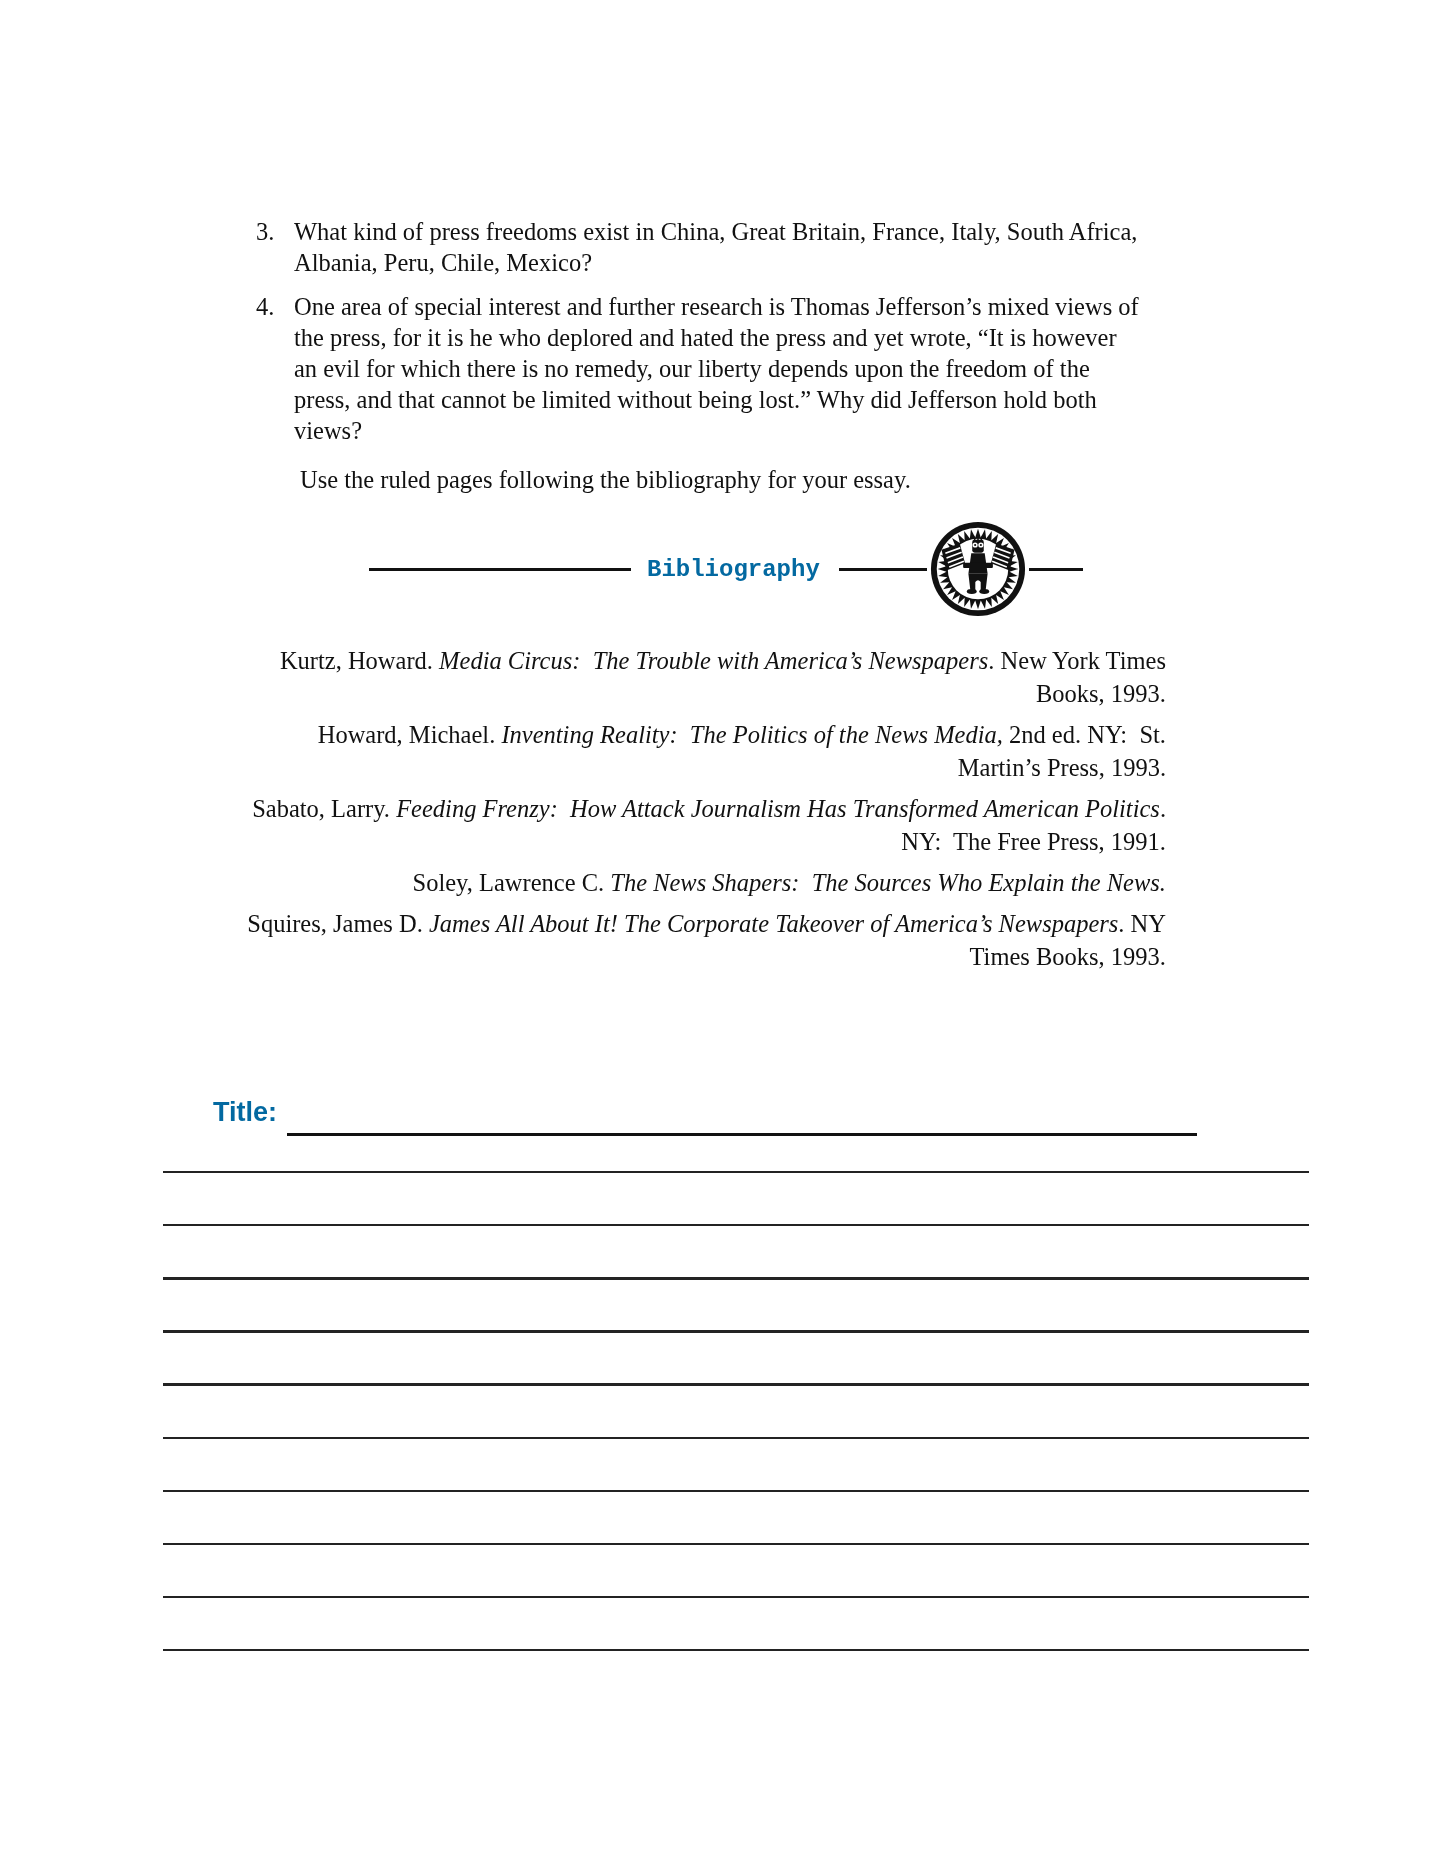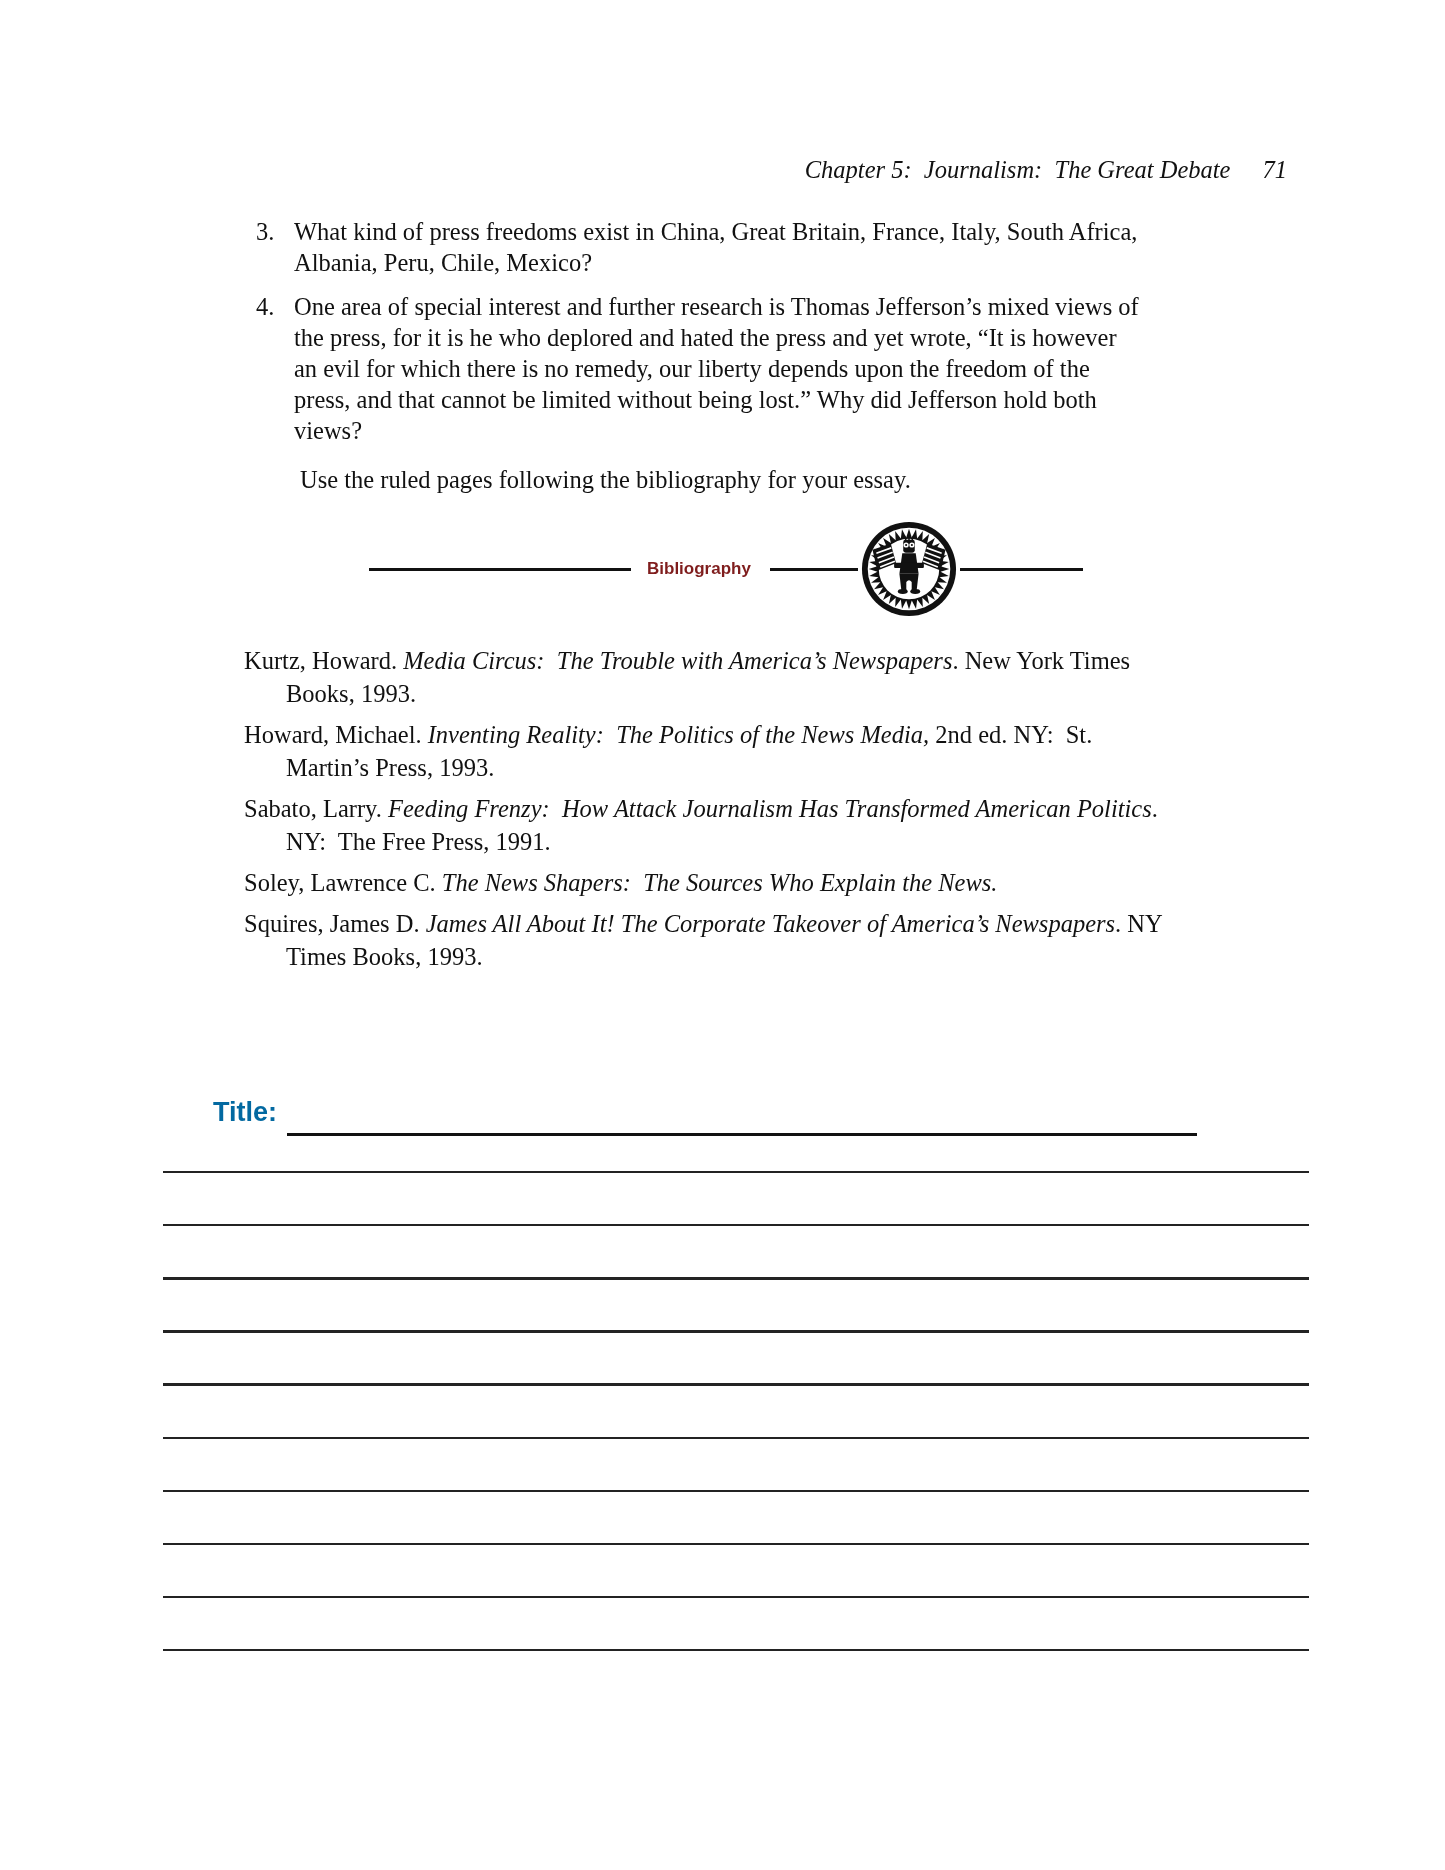--- a/index.html
+++ b/index.html
@@ -20,50 +20,47 @@
 
   .instruction{position:absolute;left:300px;top:466px;font-size:24.5px;}
 
   
   .bib-heading{position:absolute;left:369px;top:518px;width:714px;height:102px;
                display:flex;align-items:center;}
   .hr{height:3px;background:#111;}
   .hr1{width:262px;margin-right:16px;}
   .hr2{width:88px;margin-left:19px;margin-right:3px;}
   .hr3{flex:1;margin-left:3px;}
-  .bib-label{font-family:Liberation Sans, sans-serif;font-weight:bold;
-             font-size:17px;color:#7f1d1d;white-space:pre;}
+  .bib-label{font-family:Liberation Mono, monospace;font-weight:bold;
+             font-size:24px;color:#0369a1;white-space:pre;}
   .badge{width:96px;height:96px;flex:0 0 96px;}
 
   
   .bib-list{position:absolute;left:244px;top:644px;width:922px;
-            font-size:24.5px;line-height:33px;}
+            font-size:24.5px;line-height:33px;text-align:right;}
   .bib-entry{margin:0 0 8px 0;padding-left:42px;text-indent:-42px;
              white-space:pre-wrap;}
   .bib-entry i{font-style:italic;}
 
   
   .title-row{position:absolute;left:213px;top:1097px;
              font-family:"Liberation Sans",sans-serif;font-weight:bold;
              font-size:27px;color:#0369a1;}
   .title-line{position:absolute;left:287px;top:1133px;width:910px;height:3px;
               background:#111;}
 
   
   .ruled{position:absolute;left:163px;top:1171px;width:1146px;height:484px;}
   .rule-line{position:absolute;left:0;width:1146px;height:2.4px;background:#232323;}
 </style>
 </head>
 <body>
 
 <div class="page">
 
-  <div class="header">
-    <span>Chapter 5:  Journalism:  The Great Debate</span><span class="pageno">71</span>
-  </div>
 
   <div class="questions">
     <div class="q-item">
       <span class="q-num">3.</span>
       <span class="q-text">What kind of press freedoms exist in China, Great Britain, France, Italy, South Africa, Albania, Peru, Chile, Mexico?</span>
     </div>
     <div class="q-item">
       <span class="q-num">4.</span>
       <span class="q-text">One area of special interest and further research is Thomas Jefferson’s mixed views of the press, for it is he who deplored and hated the press and yet wrote, “It is however an evil for which there is no remedy, our liberty depends upon the freedom of the press, and that cannot be limited without being lost.” Why did Jefferson hold both views?</span>
     </div>

